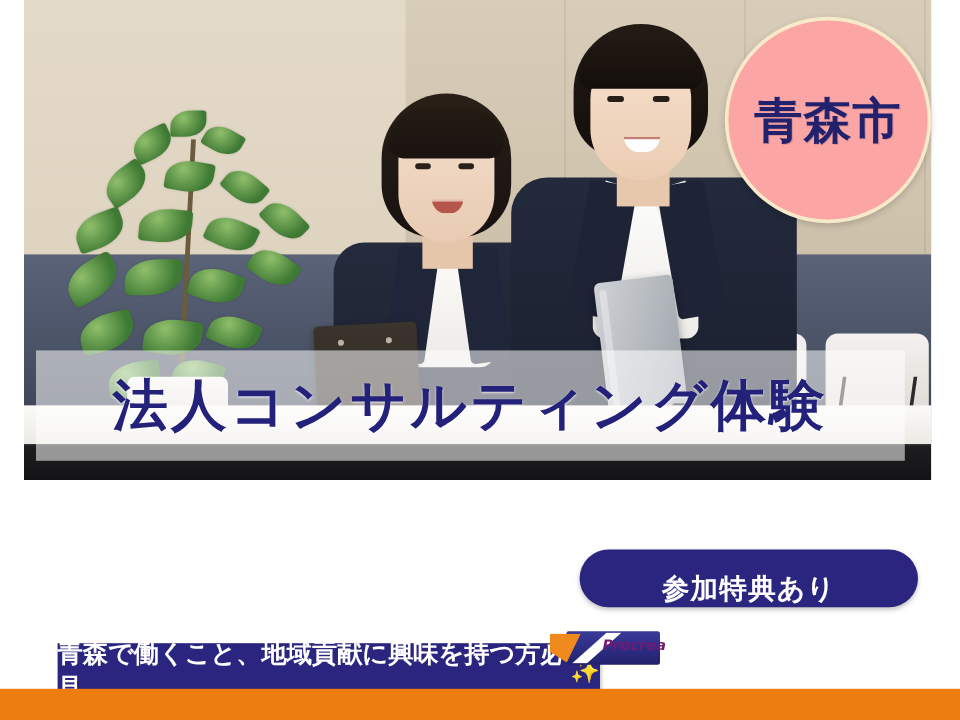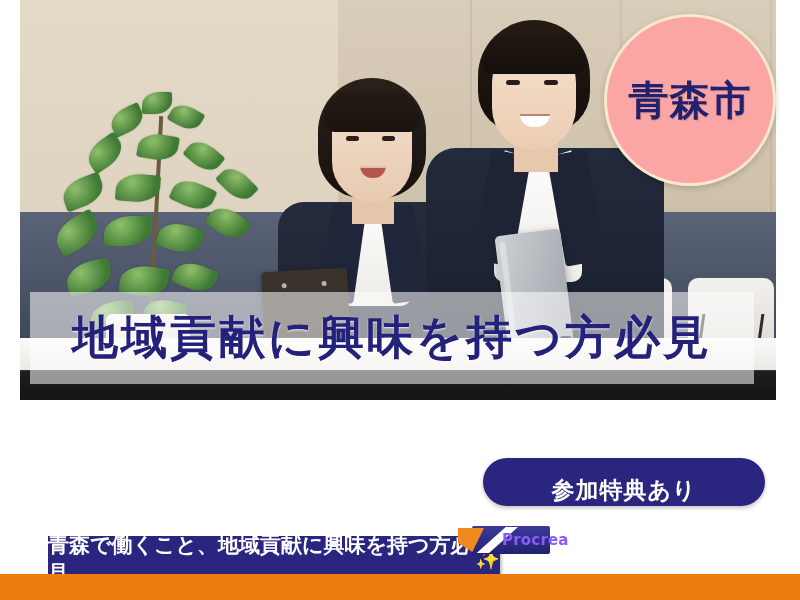--- a/index.html
+++ b/index.html
@@ -158,22 +158,22 @@
 
   
   .bankrow{position:absolute;left:458px;top:519px;width:330px;height:42px;display:flex;align-items:center;}
   .procrea{position:relative;width:92px;height:28px;flex:0 0 auto;}
   .pc-box{position:absolute;left:14px;top:0;width:78px;height:28px;border-radius:2px;
     background:linear-gradient(180deg,#3a3a9a,#22216e);}
   .pc-swoosh{position:absolute;left:0;top:2px;width:26px;height:24px;
     background:#f08a1e;clip-path:polygon(0 0,100% 0,55% 100%,0 62%);}
   .pc-slash{position:absolute;left:16px;top:1px;width:44px;height:26px;
     background:#ffffff;clip-path:polygon(72% 0,100% 0,34% 100%,6% 100%);}
-  .pc-word{position:absolute;left:44px;top:5px;color:#8b5cf6;font-size:15px;font-weight:700;
-    letter-spacing:.2px;font-family:"DejaVu Sans","Liberation Sans",sans-serif;}
+  .pc-word{position:absolute;left:44px;top:5px;color:#701a75;font-size:12px;font-weight:700;
+    font-style:italic;letter-spacing:.2px;font-family:"DejaVu Sans","Liberation Sans",sans-serif;}
   .bankname{margin-left:12px;color:#111111;font-size:28px;font-weight:700;letter-spacing:1px;
     font-family:"DejaVu Sans","Liberation Sans",sans-serif;white-space:nowrap;}
 
   
   .strip{position:absolute;left:0;bottom:0;width:800px;height:26px;background:#ee7d10;}
 </style>
 </head>
 <body>
 
 <div class="poster">
@@ -256,21 +256,21 @@
 
     <div class="desk"></div>
     <div class="desk-top"></div>
   </div>
 
   <div class="badge">
     <span class="badge-text">青森市</span>
   </div>
 
   <div class="title-band">
-    <span class="title-text">地域貢献に興味を持つ方必見</span>
+    <span class="title-text">法人コンサルティング体験</span>
   </div>
 
 
 
   <div class="bar bar3">
     <span>青森で働くこと、地域貢献に興味を持つ方必見</span>
     <span class="emoji">✨</span>
   </div>
 
   <div class="pill">

